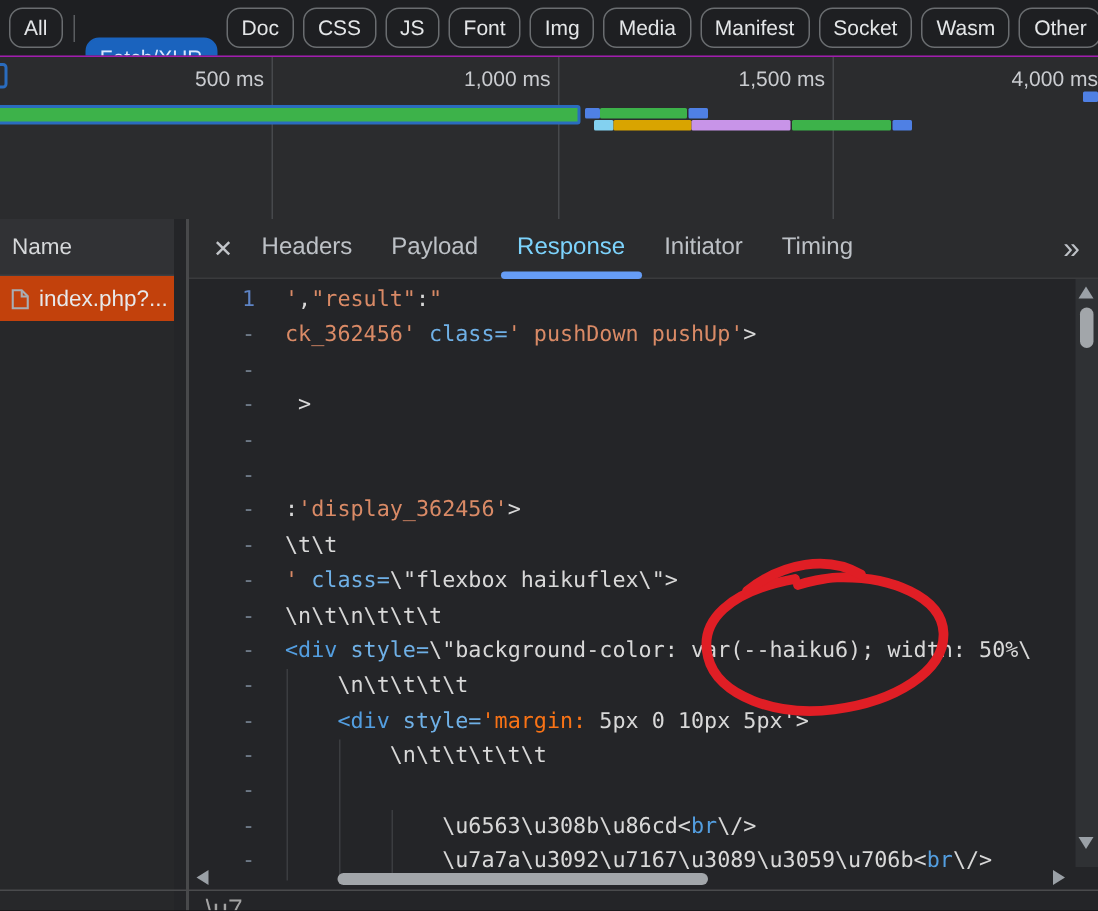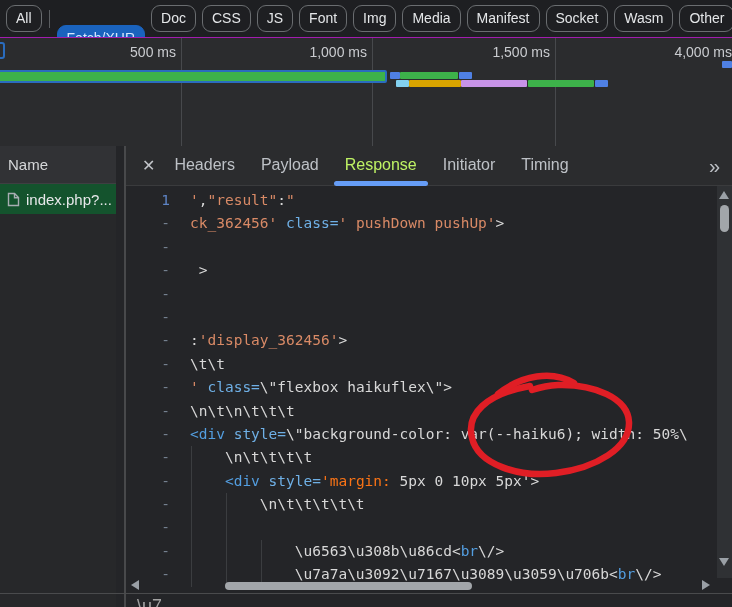--- a/index.html
+++ b/index.html
@@ -21,30 +21,30 @@
   .tick-label{position:absolute;top:6px;font-size:14px;color:#caccd0;white-space:nowrap;
               transform:translateX(-100%);}
   .wf-bar{position:absolute;border-radius:1px;}
   .wf-big{position:absolute;box-sizing:border-box;border:2px solid #2a6cbe;border-radius:2px;background:#3db24a;}
   .wf-frag{position:absolute;box-sizing:border-box;border:2px solid #2a6cbe;border-radius:3px;background:transparent;}
 
   
   .name-panel{position:absolute;left:0;top:146px;width:116px;bottom:0;background:#27282a;}
   .name-header{height:37px;background:#313235;border-bottom:1px solid #3e3f42;display:flex;
                align-items:center;padding-left:8px;color:#d6d8da;font-size:15px;}
-  .request-row{height:30px;background:#14532d;display:flex;align-items:center;gap:6px;
+  .request-row{height:30px;background:#c2410c;display:flex;align-items:center;gap:6px;
                padding-left:7px;color:#e7e8ea;font-size:15px;white-space:nowrap;overflow:hidden;}
   .divider-v{position:absolute;left:124px;top:146px;width:2px;bottom:0;background:#48494b;}
 
   .detail-panel{position:absolute;left:126px;top:146px;right:0;bottom:0;background:#242528;}
   .tab-bar{position:absolute;left:0;top:0;right:0;height:40px;background:#2b2c2e;
            border-bottom:1px solid #3a3b3d;box-sizing:border-box;display:flex;align-items:center;}
   .close-x{margin:0 6px 0 16px;color:#c2c5c9;font-size:16px;cursor:default;}
   .tab{position:relative;height:40px;line-height:38px;padding:0 13px;font-size:16px;color:#bdc1c6;cursor:default;white-space:nowrap;}
-  .tab.active{color:#bef264;}
+  .tab.active{color:#7dd3fc;}
   .tab-underline{position:absolute;left:2px;right:2px;bottom:0;height:5px;background:#669df6;border-radius:5px;}
   .tab-overflow{margin-left:auto;margin-right:12px;color:#bdc1c6;font-size:20px;line-height:20px;}
 
   
   .code-area{position:absolute;left:0;top:40px;right:0;bottom:0;background:#242528;overflow:hidden;}
   .code-lines{position:absolute;left:0;top:3px;right:0;}
   .code-line{display:flex;height:23.4px;line-height:23.4px;white-space:pre;
              font-family:"DejaVu Sans Mono","Liberation Mono",monospace;font-size:14.5px;}
   .gutter{flex:0 0 44px;text-align:right;color:#74818f;}
   .gutter.num{color:#5e84c5;}

